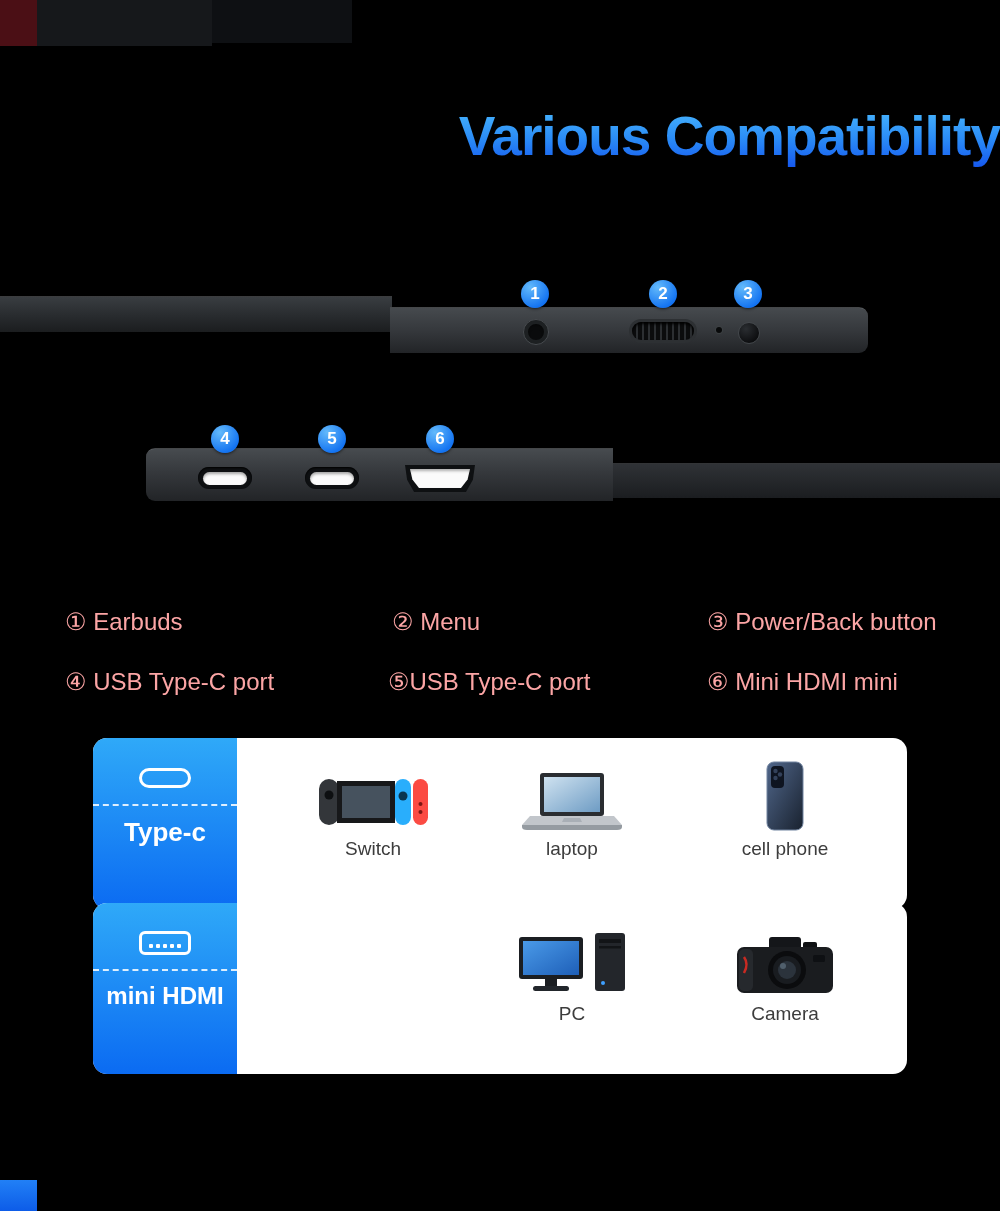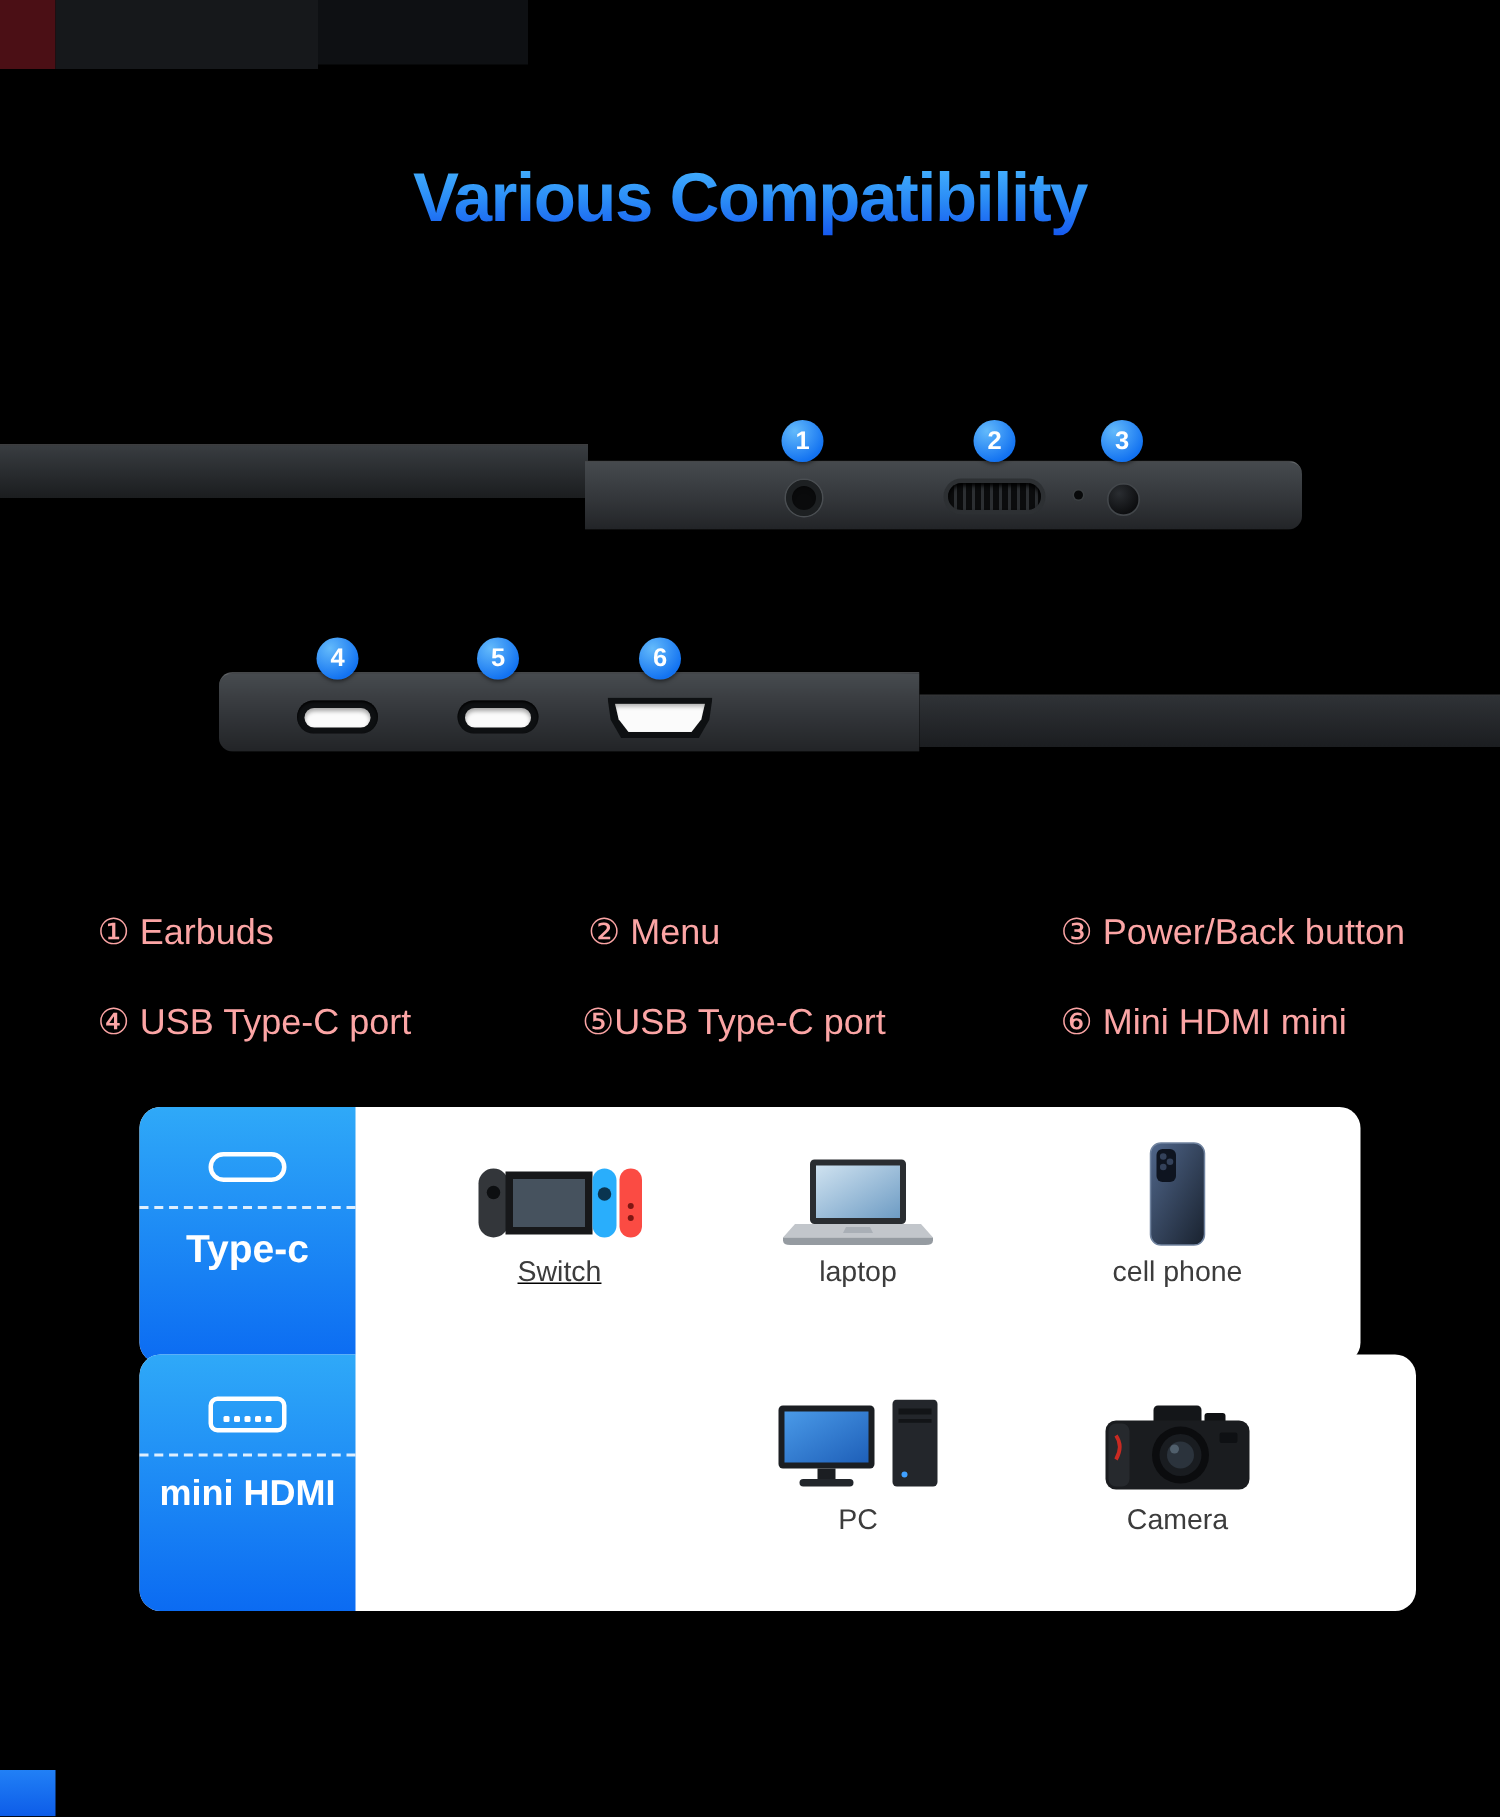--- a/index.html
+++ b/index.html
@@ -10,22 +10,22 @@
 
   
   .decor-top-red    { position:absolute; left:0; top:0; width:37px; height:46px; background:#4b0f15; }
   .decor-top-gray1  { position:absolute; left:37px; top:0; width:175px; height:46px; background:#16181b; }
   .decor-top-gray2  { position:absolute; left:212px; top:0; width:140px; height:43px; background:#0e1013; }
   .decor-bottom-blue{ position:absolute; left:0; top:1180px; width:37px; height:31px;
                       background:linear-gradient(180deg,#2180f6,#0d5ce8); }
 
   
   .title {
-    position:absolute; top:104px; left:0; width:100%; text-align:center;
-    font-size:46px; font-weight:bold; letter-spacing:-1px; color:#2f8ef7;
+    position:absolute; top:104px; left:0; width:100%; text-align:right;
+    font-size:55px; font-weight:bold; letter-spacing:-1px; color:#2f8ef7;
   }
   @supports ((-webkit-background-clip: text) or (background-clip: text)) {
     .title {
       background:linear-gradient(180deg,#4cbcff 0%, #2a8bf6 55%, #1557ef 100%);
       -webkit-background-clip:text; background-clip:text; color:transparent;
     }
   }
 
   
   .edge-top-left {
@@ -128,21 +128,21 @@
   .hdmi-icon i { display:block; width:4px; height:4px; background:#fff; border-radius:1px; }
   .label-divider { width:144px; border-top:2px dashed rgba(255,255,255,.85); }
   .conn-label { margin-top:11px; color:#fff; font-weight:bold; font-size:26px; }
   .conn-label.small { font-size:24px; }
 
   .device {
     position:absolute; top:18px; width:200px; text-align:center;
   }
   .device .art { height:76px; display:flex; align-items:flex-end; justify-content:center; }
   .device .caption { margin-top:6px; font-size:19px; color:#3c3c3c; }
-  .dev-a { left:180px;text-decoration:underline; } .dev-b { left:379px; } .dev-c { left:592px; }
+  .dev-a { left:180px; } .dev-b { left:379px; } .dev-c { left:592px; }
 </style>
 </head>
 <body>
 
 <div class="page">
 
   <div class="decor-top-red"></div>
   <div class="decor-top-gray1"></div>
   <div class="decor-top-gray2"></div>
   <div class="decor-bottom-blue"></div>
@@ -253,21 +253,21 @@
           <rect x="8" y="6" width="13" height="22" rx="4" fill="#0e1420"></rect>
           <circle cx="12.5" cy="11" r="2.2" fill="#33415a"></circle>
           <circle cx="12.5" cy="18" r="2.2" fill="#33415a"></circle>
           <circle cx="17" cy="14.5" r="2.2" fill="#33415a"></circle>
         </svg>
       </div>
       <div class="caption">cell phone</div>
     </div>
   </div>
 
-  <div class="card" style="top:903px;padding-left:37px;">
+  <div class="card" style="top:903px;">
     <div class="card-label">
       <div class="conn-icon-wrap">
         <div class="hdmi-icon">
             <i></i>
             <i></i>
             <i></i>
             <i></i>
             <i></i>
           </div>
       </div>

